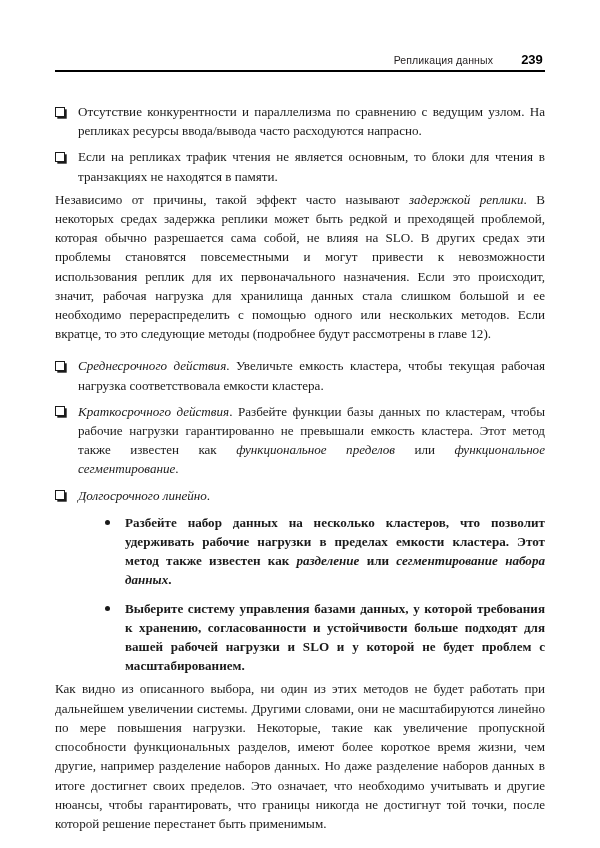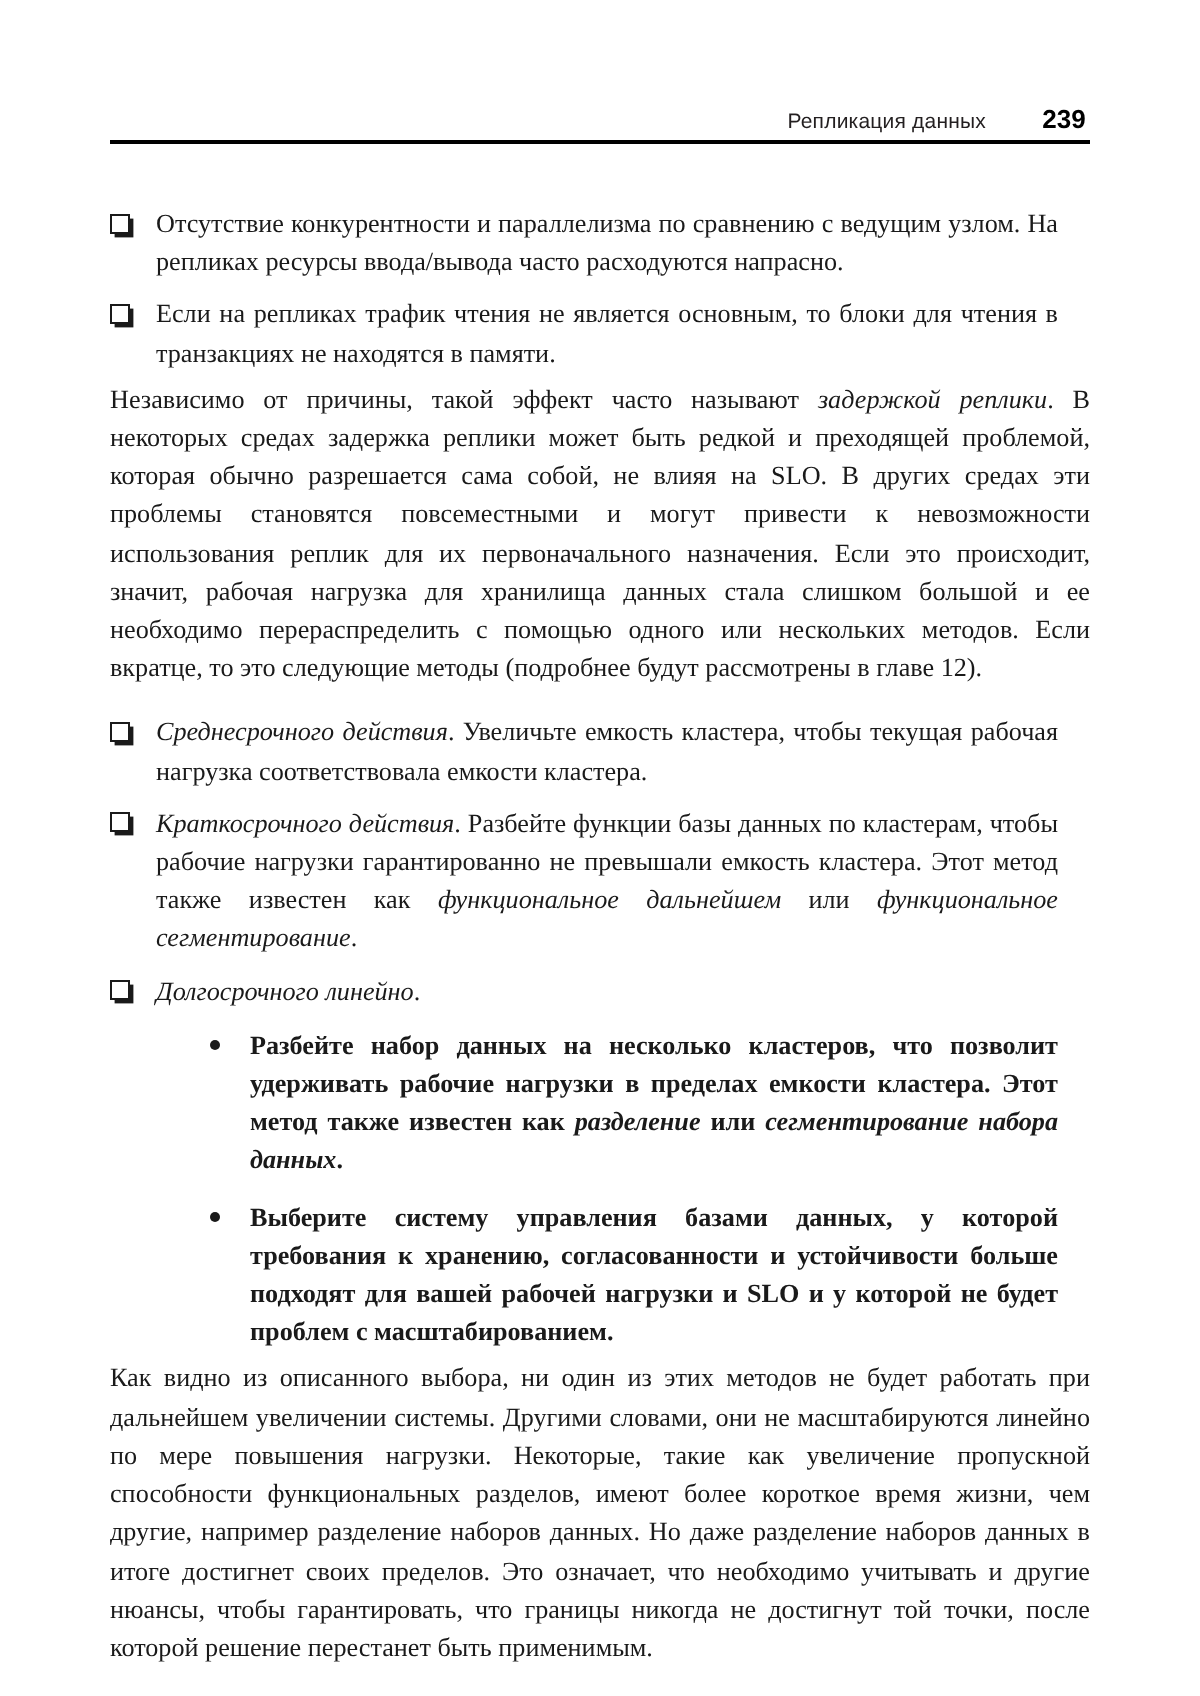--- a/index.html
+++ b/index.html
@@ -73,21 +73,21 @@
     hyphens: none;
     color: #1a1a1a;
   }
   p.body.spaced {
     margin-top: 4px;
   }
 
   
   ul.sq {
     list-style: none;
-    margin: 13px 16px 0 0;
+    margin: 13px 0 0 0;
     padding: 0;
   }
   ul.sq > li {
     position: relative;
     padding-left: 23px;
     margin-bottom: 7px;
     font-size: 13.1px;
     line-height: 19.2px;
     text-align: justify;
   }
@@ -163,21 +163,21 @@
 
     <p class="body spaced"><span>Независимо от причины, такой эффект часто называют </span><i>задержкой реплики</i><span>. В некоторых средах задержка реплики может быть редкой и преходящей проблемой, которая обычно разрешается сама собой, не влияя на SLO. В других средах эти проблемы становятся повсеместными и могут привести к невозможности использования реплик для их первоначального назначения. Если это происходит, значит, рабочая нагрузка для хранилища данных стала слишком большой и ее необходимо перераспределить с помощью одного или нескольких методов. Если вкратце, то это следующие методы (подробнее будут рассмотрены в главе 12).</span></p>
 
     <ul class="sq">
       <li>
         <span class="sqmark"></span>
         <i>Среднесрочного действия</i><span>. Увеличьте емкость кластера, чтобы текущая рабочая нагрузка соответствовала емкости кластера.</span>
       </li>
       <li>
         <span class="sqmark"></span>
-        <i>Краткосрочного действия</i><span>. Разбейте функции базы данных по кластерам, чтобы рабочие нагрузки гарантированно не превышали емкость кластера. Этот метод также известен как </span><i>функциональное дальнейшем</i><span> или </span><i>функциональное сегментирование</i><span>.</span>
+        <i>Краткосрочного действия</i><span>. Разбейте функции базы данных по кластерам, чтобы рабочие нагрузки гарантированно не превышали емкость кластера. Этот метод также известен как </span><i>функциональное пределов</i><span> или </span><i>функциональное сегментирование</i><span>.</span>
       </li>
       <li>
         <span class="sqmark"></span>
         <i>Долгосрочного линейно</i><span>.</span>
 
         <ul class="dot">
           <li>
             <span class="dotmark"></span>
             <span>Разбейте набор данных на несколько кластеров, что позволит удерживать рабочие нагрузки в пределах емкости кластера. Этот метод также известен как </span><i>разделение</i><span> или </span><i>сегментирование набора данных</i><span>.</span>
           </li>

